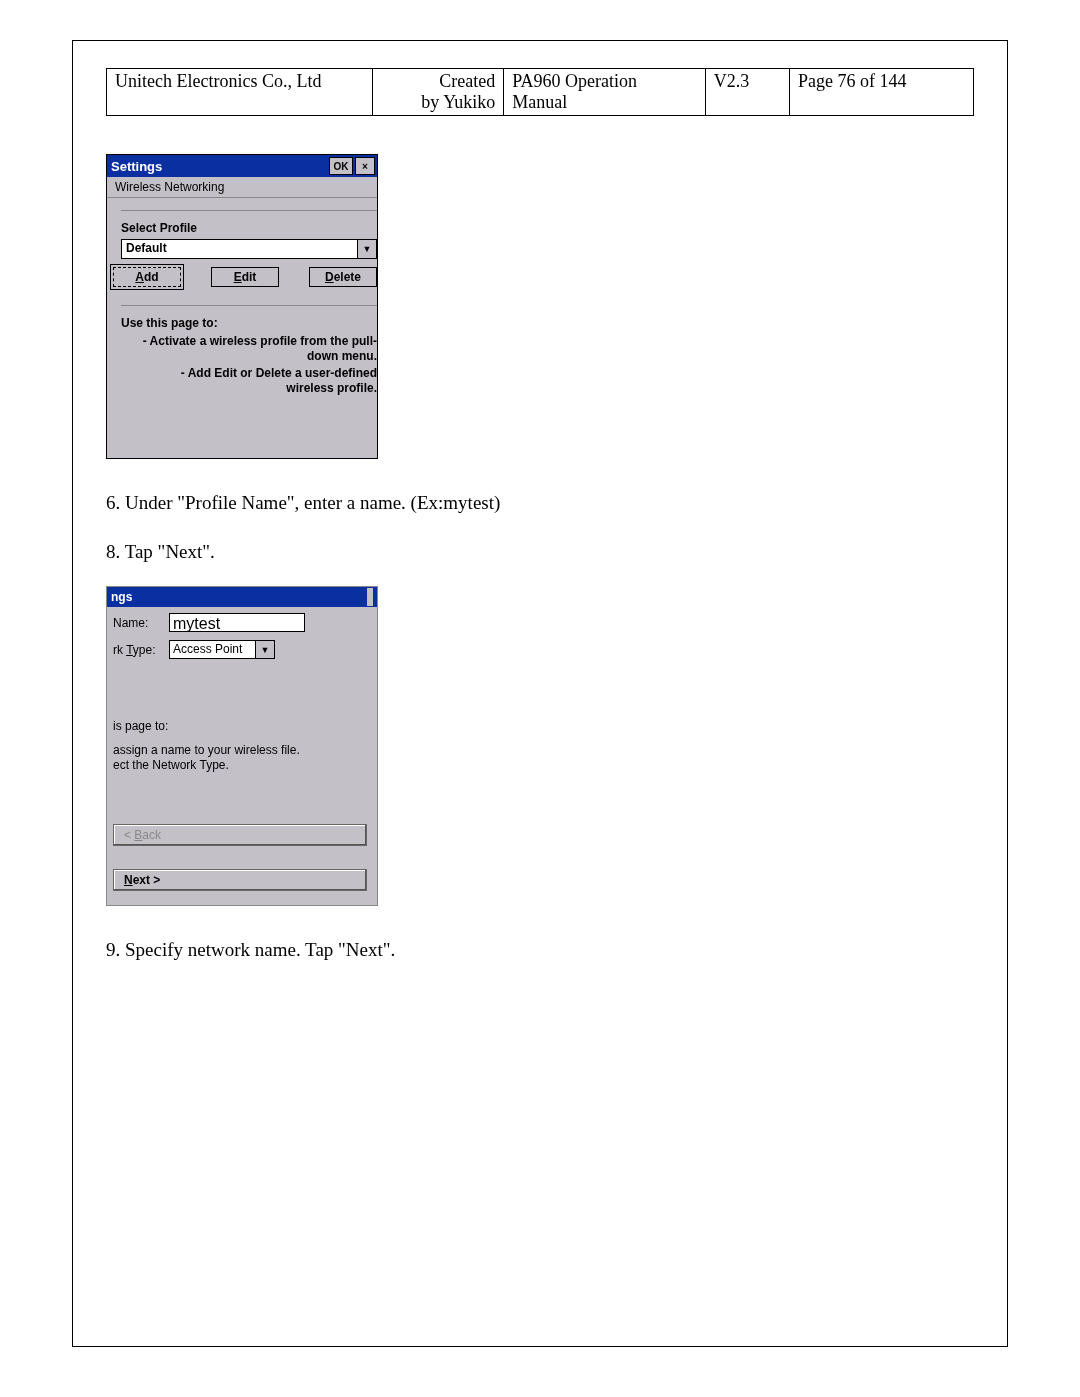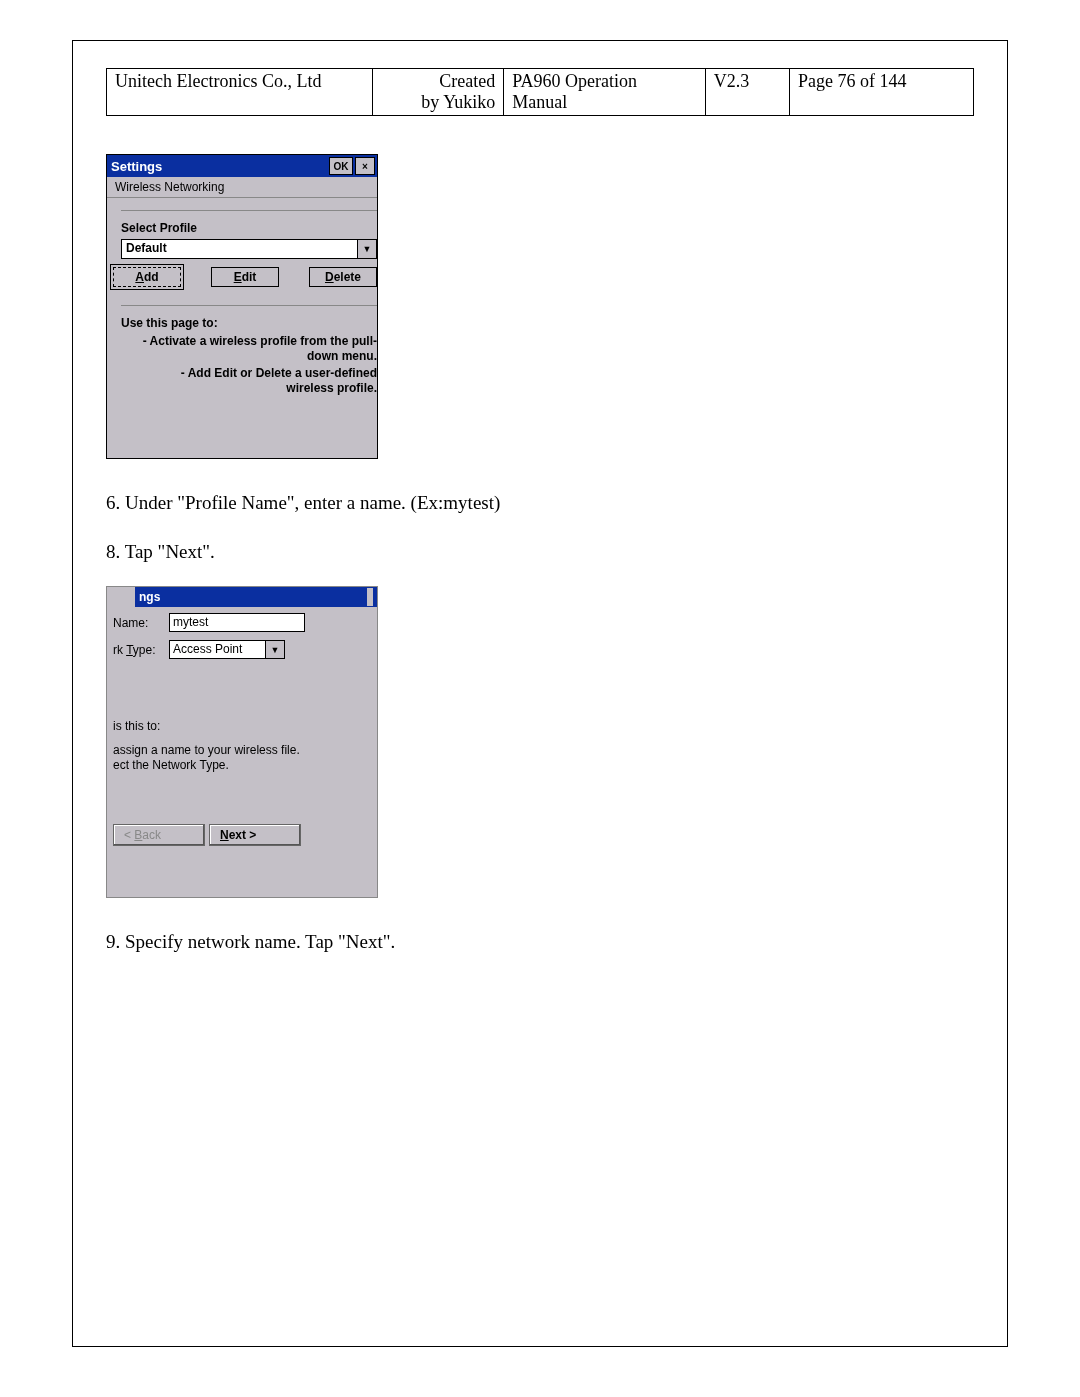--- a/index.html
+++ b/index.html
@@ -163,21 +163,20 @@
   .titlebar2 {
     background: #0a2fa0;
     color: #fff;
     height: 18px;
     padding: 1px 4px;
     font-weight: bold;
     font-size: 12px;
     display: flex;
     align-items: center;
     justify-content: space-between;
-    margin-left: 28px;
   }
   .tb2-right {
     width: 6px;
     height: 100%;
     background: #c4c0c7;
   }
   .body2 {
     padding: 6px 10px 14px 6px;
     min-height: 270px;
     position: relative;
@@ -190,46 +189,47 @@
   .form-label {
     width: 56px;
     font-size: 12px;
   }
   .form-input {
     background: #fff;
     border: 1px solid #000;
     width: 128px;
     height: 15px;
     padding: 1px 3px;
-    font-size: 12px;
+    font-size: 16px;
     font-family: Tahoma, Arial, sans-serif;
   }
   .form-select {
     display: flex;
     align-items: stretch;
     height: 19px;
-    width: 116px;
+    width: 106px;
   }
   .form-select .sel-text {
     flex: 1;
     background: #fff;
     border: 1px solid #000;
     padding: 1px 3px;
     font-size: 12px;
   }
   .mid-text {
     margin-top: 60px;
     font-size: 12px;
     line-height: 1.3;
   }
   .wiz-btns {
     display: flex;
-    justify-content: flex-start;
-    gap: 4px;
+    justify-content: center;
+    gap: 23px;
     margin-top: 50px;
+    flex-direction: column;
   }
   .btn-disabled {
     color: #888;
   }
   .btn-wiz {
     min-width: 70px;
     padding: 3px 10px;
     background: #c4c0c7;
     border: 1px solid #666;
     box-shadow: inset -1px -1px 0 #555, inset 1px 1px 0 #fff;
@@ -313,21 +313,21 @@
           <div class="form-input">mytest</div>
         </div>
         <div class="form-row">
           <div class="form-label"><span>rk </span><span class="underline-letter">T</span><span>ype:</span></div>
           <div class="form-select">
             <div class="sel-text">Access Point</div>
             <div class="dropdown-btn">▼</div>
           </div>
         </div>
         <div class="mid-text">
-          <div>is this to:</div>
+          <div>is page to:</div>
           <div style="height:8px;"></div>
           <div>assign a name to your wireless file.</div>
           <div>ect the Network Type.</div>
         </div>
         <div class="wiz-btns">
           <div class="btn-wiz btn-disabled">&lt; <span class="underline-letter">B</span>ack</div>
           <div class="btn-wiz btn-next"><span class="underline-letter">N</span>ext &gt;</div>
         </div>
       </div>
     </div>

